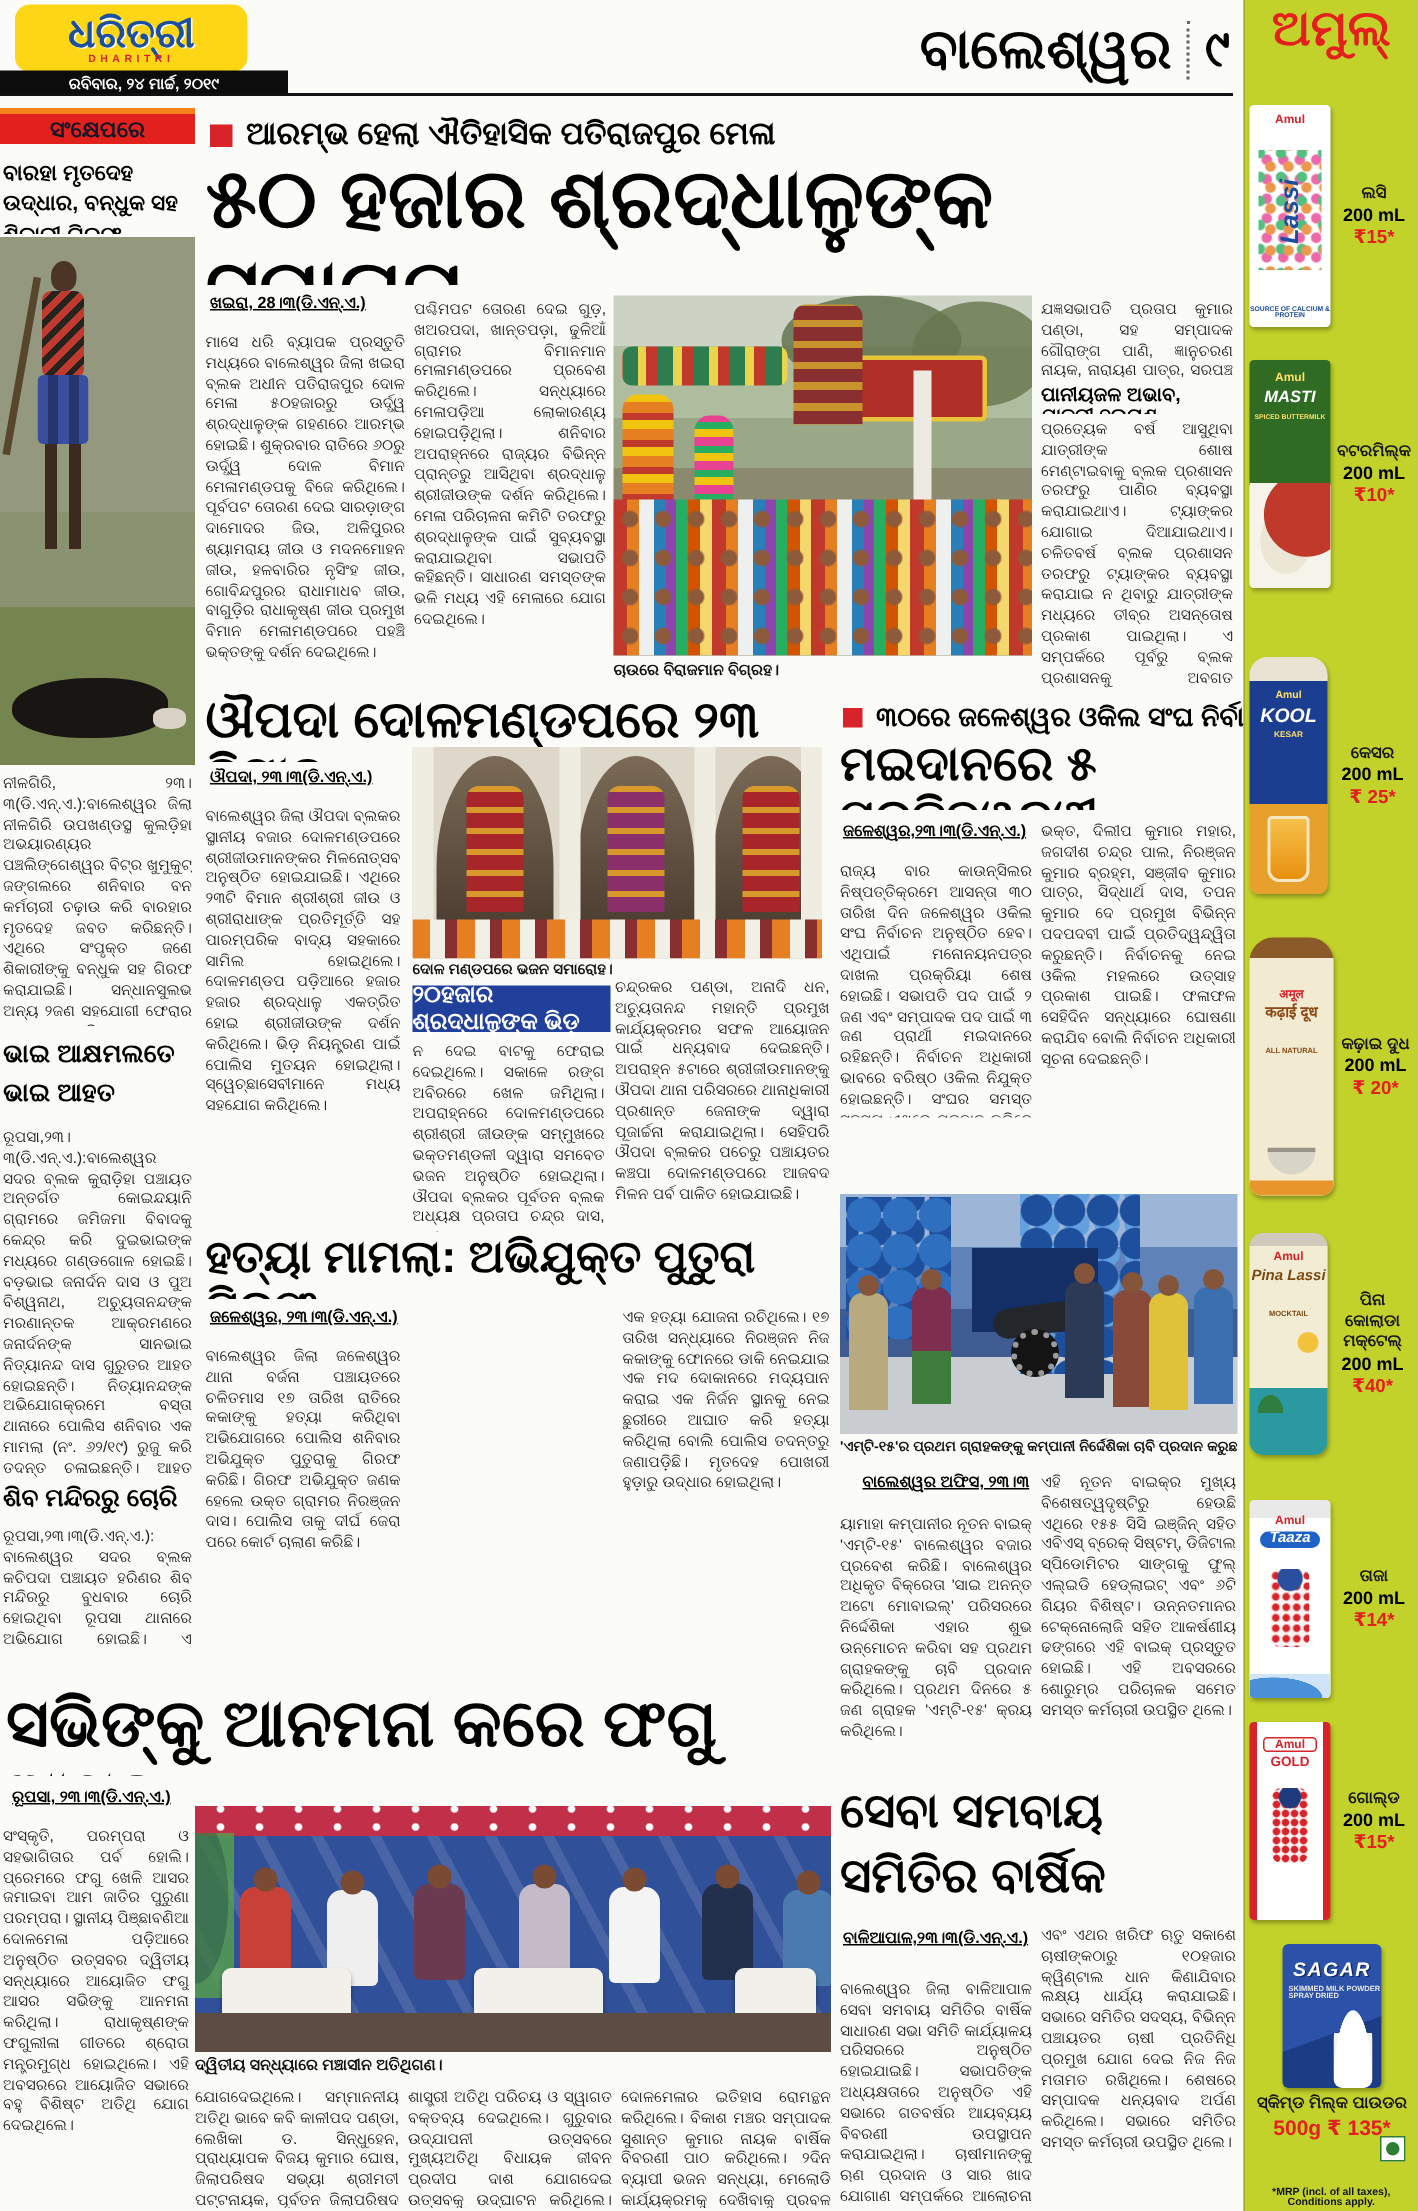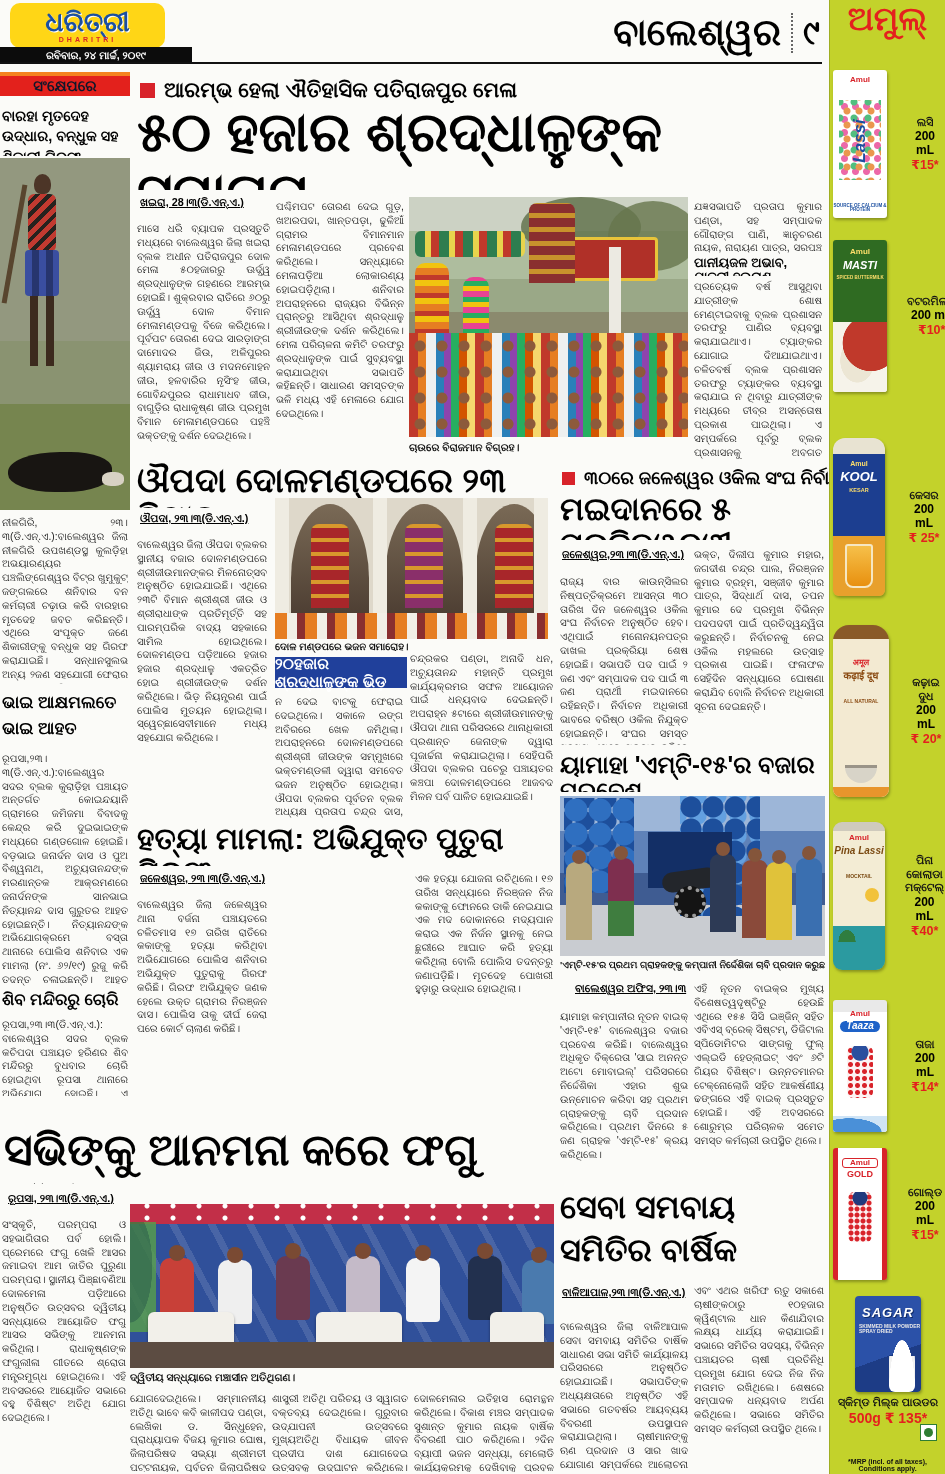--- a/index.html
+++ b/index.html
@@ -25,21 +25,21 @@
 .pagehead .nm{font-size:37px;font-weight:bold;color:#000}
 .pagehead .no{font-size:34px;font-weight:bold;color:#000;border-left:2px dotted #666;padding-left:10px}
 
 .brieflabel{left:0;top:72px;width:130px;height:24px;background:#e3211c;border-top:4px solid #f5821f;
   color:#0f172a;font-size:15px;font-weight:bold;display:flex;align-items:center;justify-content:center}
 
 .bluebox{background:#20409b;color:#fff;font-weight:bold;font-size:15.5px;display:flex;align-items:center;justify-content:center}
 
 .ad{left:829px;top:0;width:116px;height:1474px;background:#c3d22b;border-left:1px solid #9fae22}
 .ad-brand{margin-top:0;text-align:center;font-size:33px;font-weight:bold;color:#e4201e}
-.ad-card{position:absolute;left:3px;width:110px;display:flex;align-items:center;gap:20px}
+.ad-card{position:absolute;left:3px;width:110px;display:flex;align-items:center;gap:2px}
 .ad-info{flex:1;text-align:center}
 .ad-name{font-size:11px;font-weight:bold;color:#151515;line-height:1.25}
 .ad-size{font-size:12px;font-weight:bold;color:#000}
 .ad-price{font-size:12.5px;font-weight:bold;color:#e4201e}
 .pack{flex:none;position:relative;overflow:hidden;background:#fff;box-shadow:1px 2px 3px rgba(0,0,0,.3)}
 .pk{position:absolute;width:100%;text-align:center;font-weight:bold;line-height:1.05}
 .p-lassi{width:54px;height:148px;border-radius:3px}
 .p-lassi .b{top:6px;font-size:8px;color:#d8232a}
 .p-lassi .v{top:62px;left:-28px;width:110px;transform:rotate(-90deg);font-size:17px;font-style:italic;color:#1b4fa0}
 .p-lassi .s{bottom:5px;font-size:4.5px;color:#1b4fa0}
@@ -254,21 +254,20 @@
   <div class="abs hl" style="left:560px;top:492px;width:265px;height:48px;font-size:32px">ମଇଦାନରେ ୫ ପ୍ରତିଦ୍ୱନ୍ଦ୍ୱୀ</div>
   <div class="abs dateline" style="left:562px;top:548px">ଜଳେଶ୍ୱର,୨୩।୩(ଡି.ଏନ୍.ଏ.)</div>
   <div class="abs body-txt" style="left:560px;top:575px;width:128px;height:170px">ରାଜ୍ୟ ବାର କାଉନ୍ସିଲର ନିଷ୍ପତ୍ତିକ୍ରମେ ଆସନ୍ତା ୩୦ ତାରିଖ ଦିନ ଜଳେଶ୍ୱର ଓକିଲ ସଂଘ ନିର୍ବାଚନ ଅନୁଷ୍ଠିତ ହେବ। ଏଥିପାଇଁ ମନୋନୟନପତ୍ର ଦାଖଲ ପ୍ରକ୍ରିୟା ଶେଷ ହୋଇଛି। ସଭାପତି ପଦ ପାଇଁ ୨ ଜଣ ଏବଂ ସମ୍ପାଦକ ପଦ ପାଇଁ ୩ ଜଣ ପ୍ରାର୍ଥୀ ମଇଦାନରେ ରହିଛନ୍ତି। ନିର୍ବାଚନ ଅଧିକାରୀ ଭାବରେ ବରିଷ୍ଠ ଓକିଲ ନିଯୁକ୍ତ ହୋଇଛନ୍ତି। ସଂଘର ସମସ୍ତ ସଦସ୍ୟ ଏଥିରେ ମତଦାନ କରିବେ ବୋଲି ଜଣାଯାଇଛି।</div>
   <div class="abs body-txt" style="left:694px;top:548px;width:130px;height:197px">ଭକ୍ତ, ଦିଲୀପ କୁମାର ମହାର, ଜଗଦୀଶ ଚନ୍ଦ୍ର ପାଲ, ନିରଞ୍ଜନ କୁମାର ବ୍ରହ୍ମ, ସଞ୍ଜୀବ କୁମାର ପାତ୍ର, ସିଦ୍ଧାର୍ଥ ଦାସ, ତପନ କୁମାର ଦେ ପ୍ରମୁଖ ବିଭିନ୍ନ ପଦପଦବୀ ପାଇଁ ପ୍ରତିଦ୍ୱନ୍ଦ୍ୱିତା କରୁଛନ୍ତି। ନିର୍ବାଚନକୁ ନେଇ ଓକିଲ ମହଲରେ ଉତ୍ସାହ ପ୍ରକାଶ ପାଇଛି। ଫଳାଫଳ ସେହିଦିନ ସନ୍ଧ୍ୟାରେ ଘୋଷଣା କରାଯିବ ବୋଲି ନିର୍ବାଚନ ଅଧିକାରୀ ସୂଚନା ଦେଇଛନ୍ତି।</div>
 
   <div class="abs hl" style="left:137px;top:822px;width:420px;height:44px;font-size:30px">ହତ୍ୟା ମାମଲା: ଅଭିଯୁକ୍ତ ପୁତୁରା ଗିରଫ</div>
   <div class="abs dateline" style="left:140px;top:872px">ଜଳେଶ୍ୱର, ୨୩।୩(ଡି.ଏନ୍.ଏ.)</div>
   <div class="abs body-txt" style="left:137px;top:898px;width:130px;height:196px">ବାଲେଶ୍ୱର ଜିଲା ଜଳେଶ୍ୱର ଥାନା ବର୍ଜନା ପଞ୍ଚାୟତରେ ଚଳିତମାସ ୧୭ ତାରିଖ ରାତିରେ କକାଙ୍କୁ ହତ୍ୟା କରିଥିବା ଅଭିଯୋଗରେ ପୋଲିସ ଶନିବାର ଅଭିଯୁକ୍ତ ପୁତୁରାକୁ ଗିରଫ କରିଛି। ଗିରଫ ଅଭିଯୁକ୍ତ ଜଣକ ହେଲେ ଉକ୍ତ ଗ୍ରାମର ନିରଞ୍ଜନ ଦାସ। ପୋଲିସ ତାକୁ ଦୀର୍ଘ ଜେରା ପରେ କୋର୍ଟ ଚାଲାଣ କରିଛି।</div>
   <div class="abs body-txt" style="left:415px;top:872px;width:138px;height:222px">ଏକ ହତ୍ୟା ଯୋଜନା ରଚିଥିଲେ। ୧୭ ତାରିଖ ସନ୍ଧ୍ୟାରେ ନିରଞ୍ଜନ ନିଜ କକାଙ୍କୁ ଫୋନରେ ଡାକି ନେଇଯାଇ ଏକ ମଦ ଦୋକାନରେ ମଦ୍ୟପାନ କରାଇ ଏକ ନିର୍ଜନ ସ୍ଥାନକୁ ନେଇ ଛୁରୀରେ ଆଘାତ କରି ହତ୍ୟା କରିଥିଲା ବୋଲି ପୋଲିସ ତଦନ୍ତରୁ ଜଣାପଡ଼ିଛି। ମୃତଦେହ ପୋଖରୀ ହୁଡ଼ାରୁ ଉଦ୍ଧାର ହୋଇଥିଲା।</div>
 
-  <div class="abs hl" style="left:560px;top:752px;width:265px;height:40px;font-size:24px">ୟାମାହା 'ଏମ୍‌ଟି-୧୫'ର ବଜାର ପ୍ରବେଶ</div>
   <div class="abs ph yam" style="left:560px;top:796px;width:265px;height:160px">
     <div class="bal1"></div>
       <div class="bal2"></div>
     <div class="board"></div>
     <div class="bike">
         <div class="tank"></div>
         <div class="wheel"></div>
       </div>
     <div class="fig" style="left:6px;top:66px;background:#b8a97e">
         <i></i>

